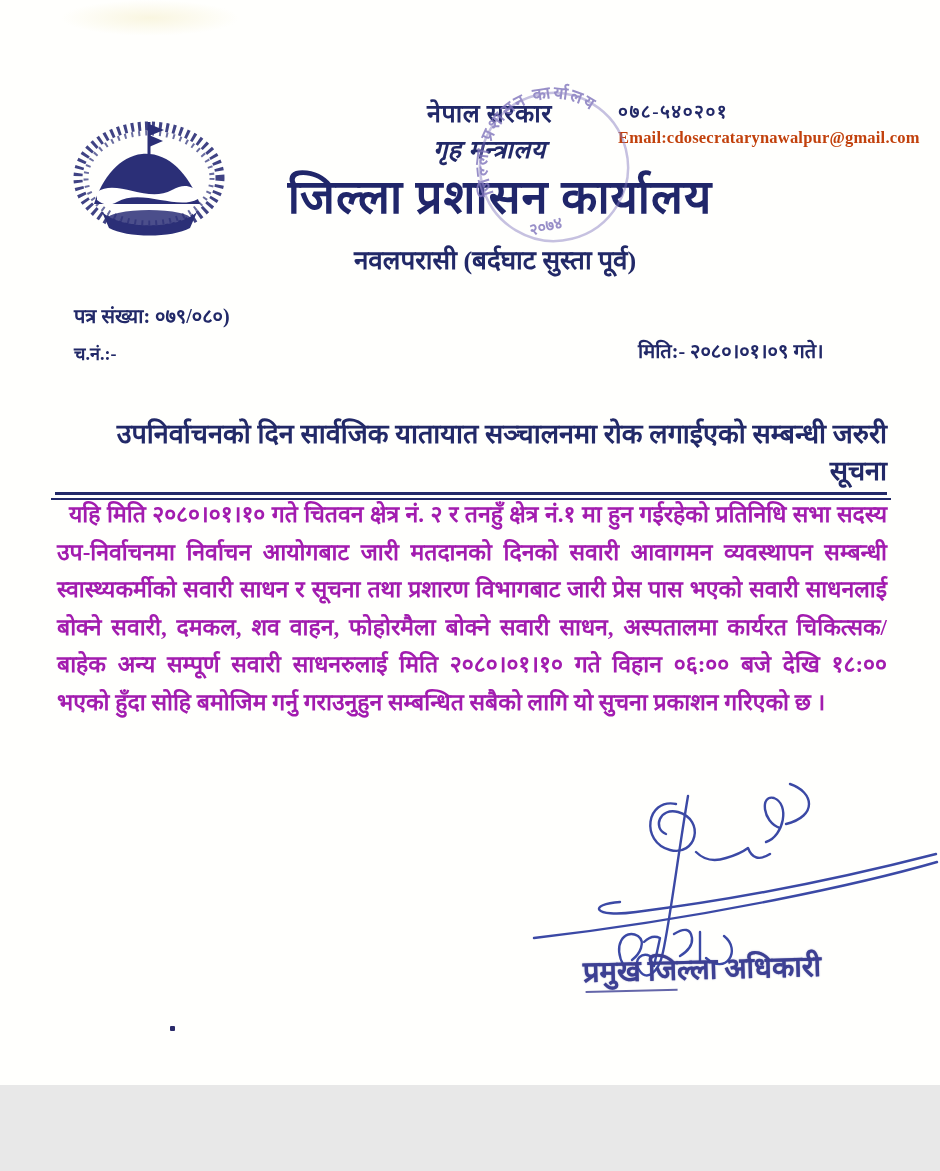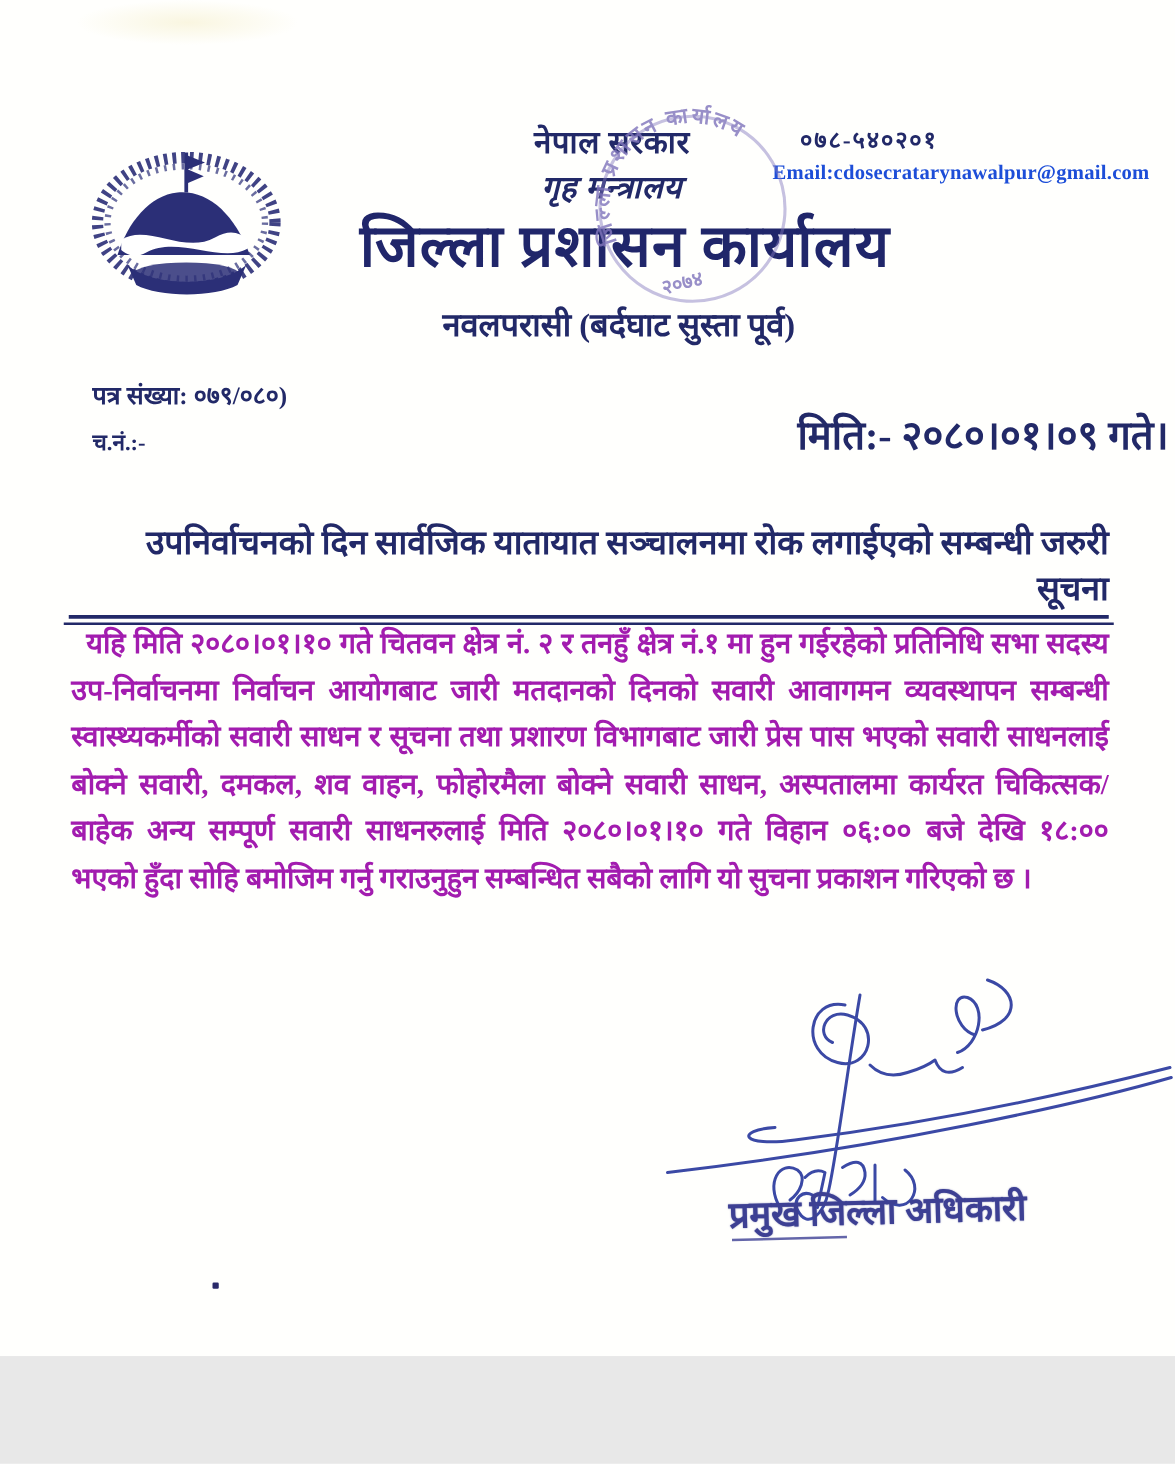--- a/index.html
+++ b/index.html
@@ -24,31 +24,31 @@
   .gov-line.l1{top:95px;}
   .gov-line.l2{top:131px;font-style:italic;}
   .office-title{
     position:absolute;left:30px;top:163px;width:940px;text-align:center;
     font-size:47px;font-weight:700;letter-spacing:1px;color:#20266a;
   }
   .office-subtitle{
     position:absolute;left:25px;top:241px;width:940px;text-align:center;
     font-size:26px;font-weight:700;
   }
-  .phone{position:absolute;left:640px;top:98px;font-size:19px;font-weight:600;letter-spacing:1.5px;}
-  .email{position:absolute;left:618px;top:128px;font-size:16.5px;font-weight:700;color:#1d4ed8;letter-spacing:.2px;}
+  .phone{position:absolute;left:618px;top:98px;font-size:19px;font-weight:600;letter-spacing:1.5px;}
+  .email{position:absolute;left:618px;top:128px;font-size:16.5px;font-weight:700;color:#c2410c;letter-spacing:.2px;}
   
   .round-stamp{
     position:absolute;left:463px;top:76px;width:182px;height:182px;
     transform:rotate(-14deg);opacity:.82;pointer-events:none;
   }
   
   .letter-no{position:absolute;left:74px;top:302px;font-size:20px;font-weight:600;}
   .dispatch-no{position:absolute;left:74px;top:341px;font-size:18px;font-weight:700;}
-  .date-line{position:absolute;left:638px;top:325px;font-size:32px;font-weight:600;}
+  .date-line{position:absolute;left:638px;top:337px;font-size:20px;font-weight:600;}
   
   .subject{position:absolute;left:55px;top:414px;width:832px;text-align:right;}
   .subject-text{
     display:inline-block;position:relative;
     font-size:27px;font-weight:700;
     padding-bottom:4px;border-bottom:3px solid #222968;
   }
   .subject-text::after{
     content:"";position:absolute;left:-4px;right:-4px;bottom:-8px;height:2px;background:#222968;
   }

